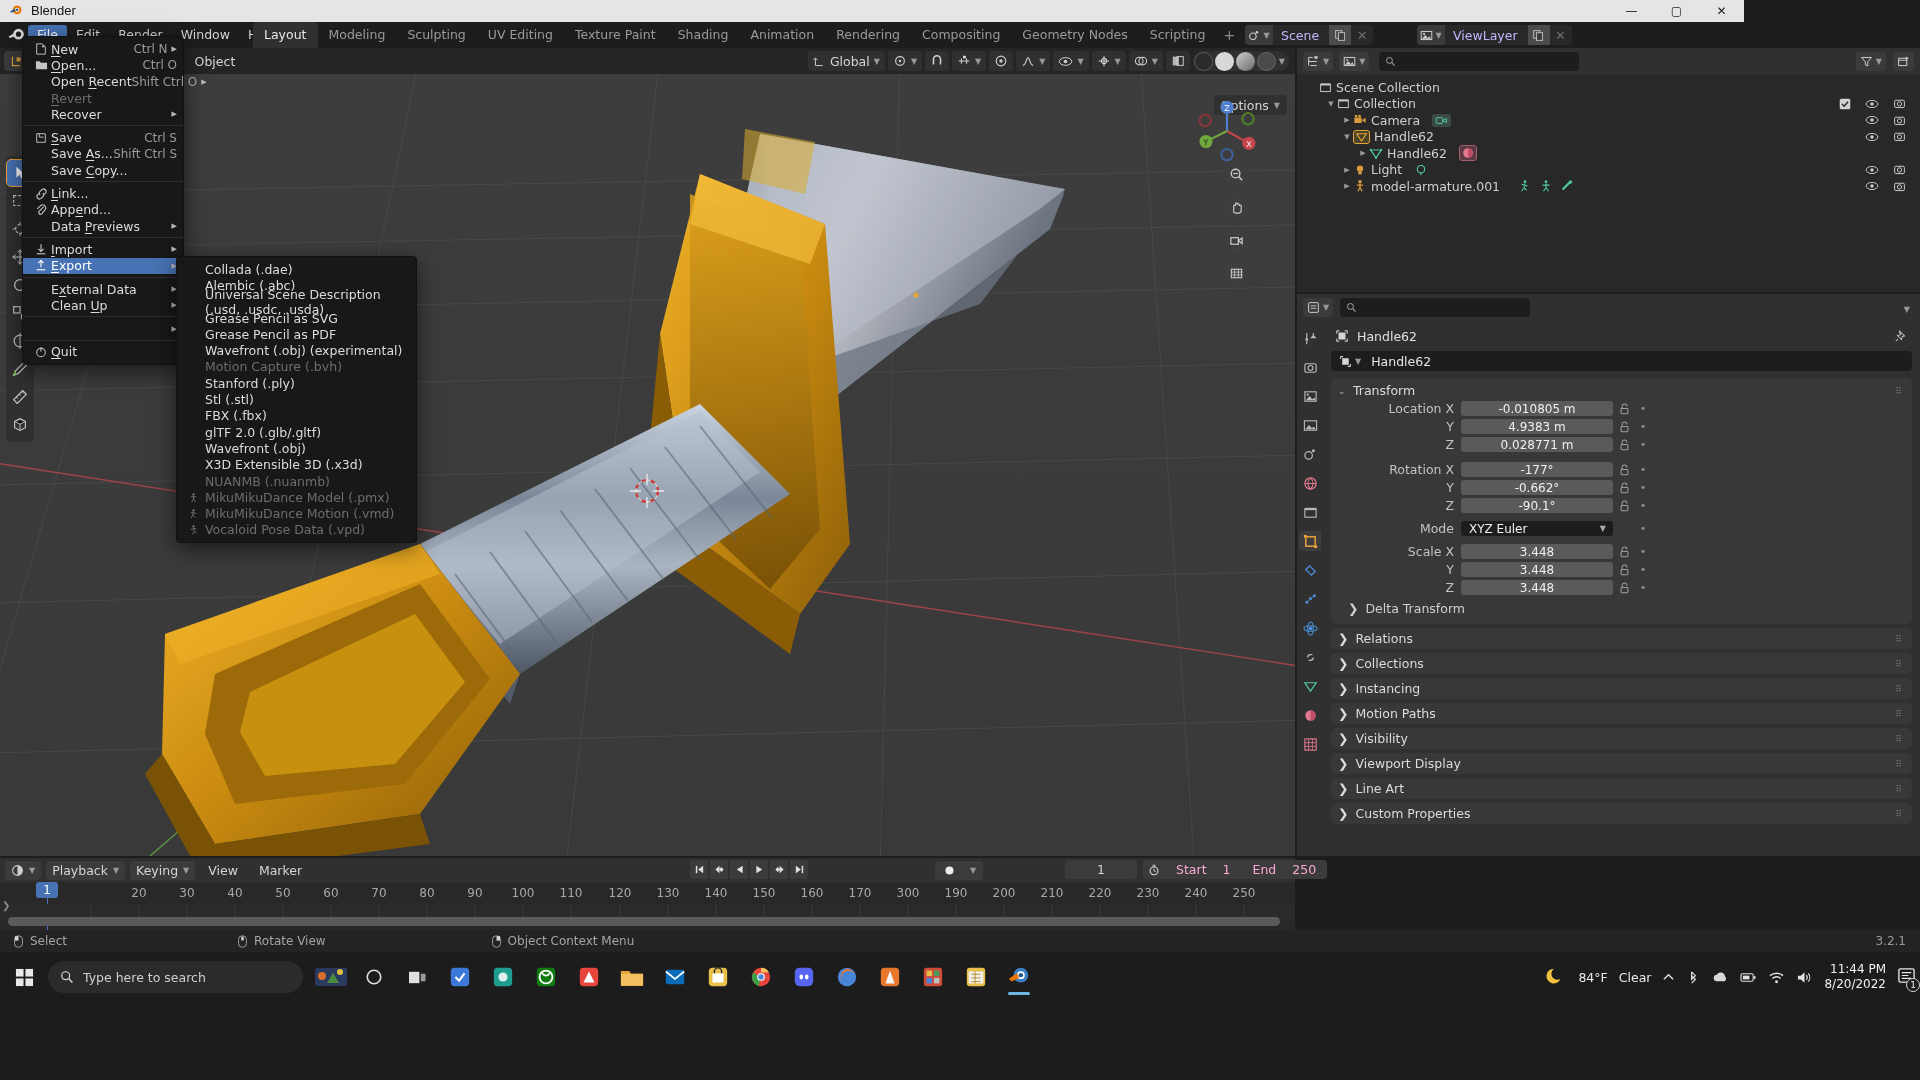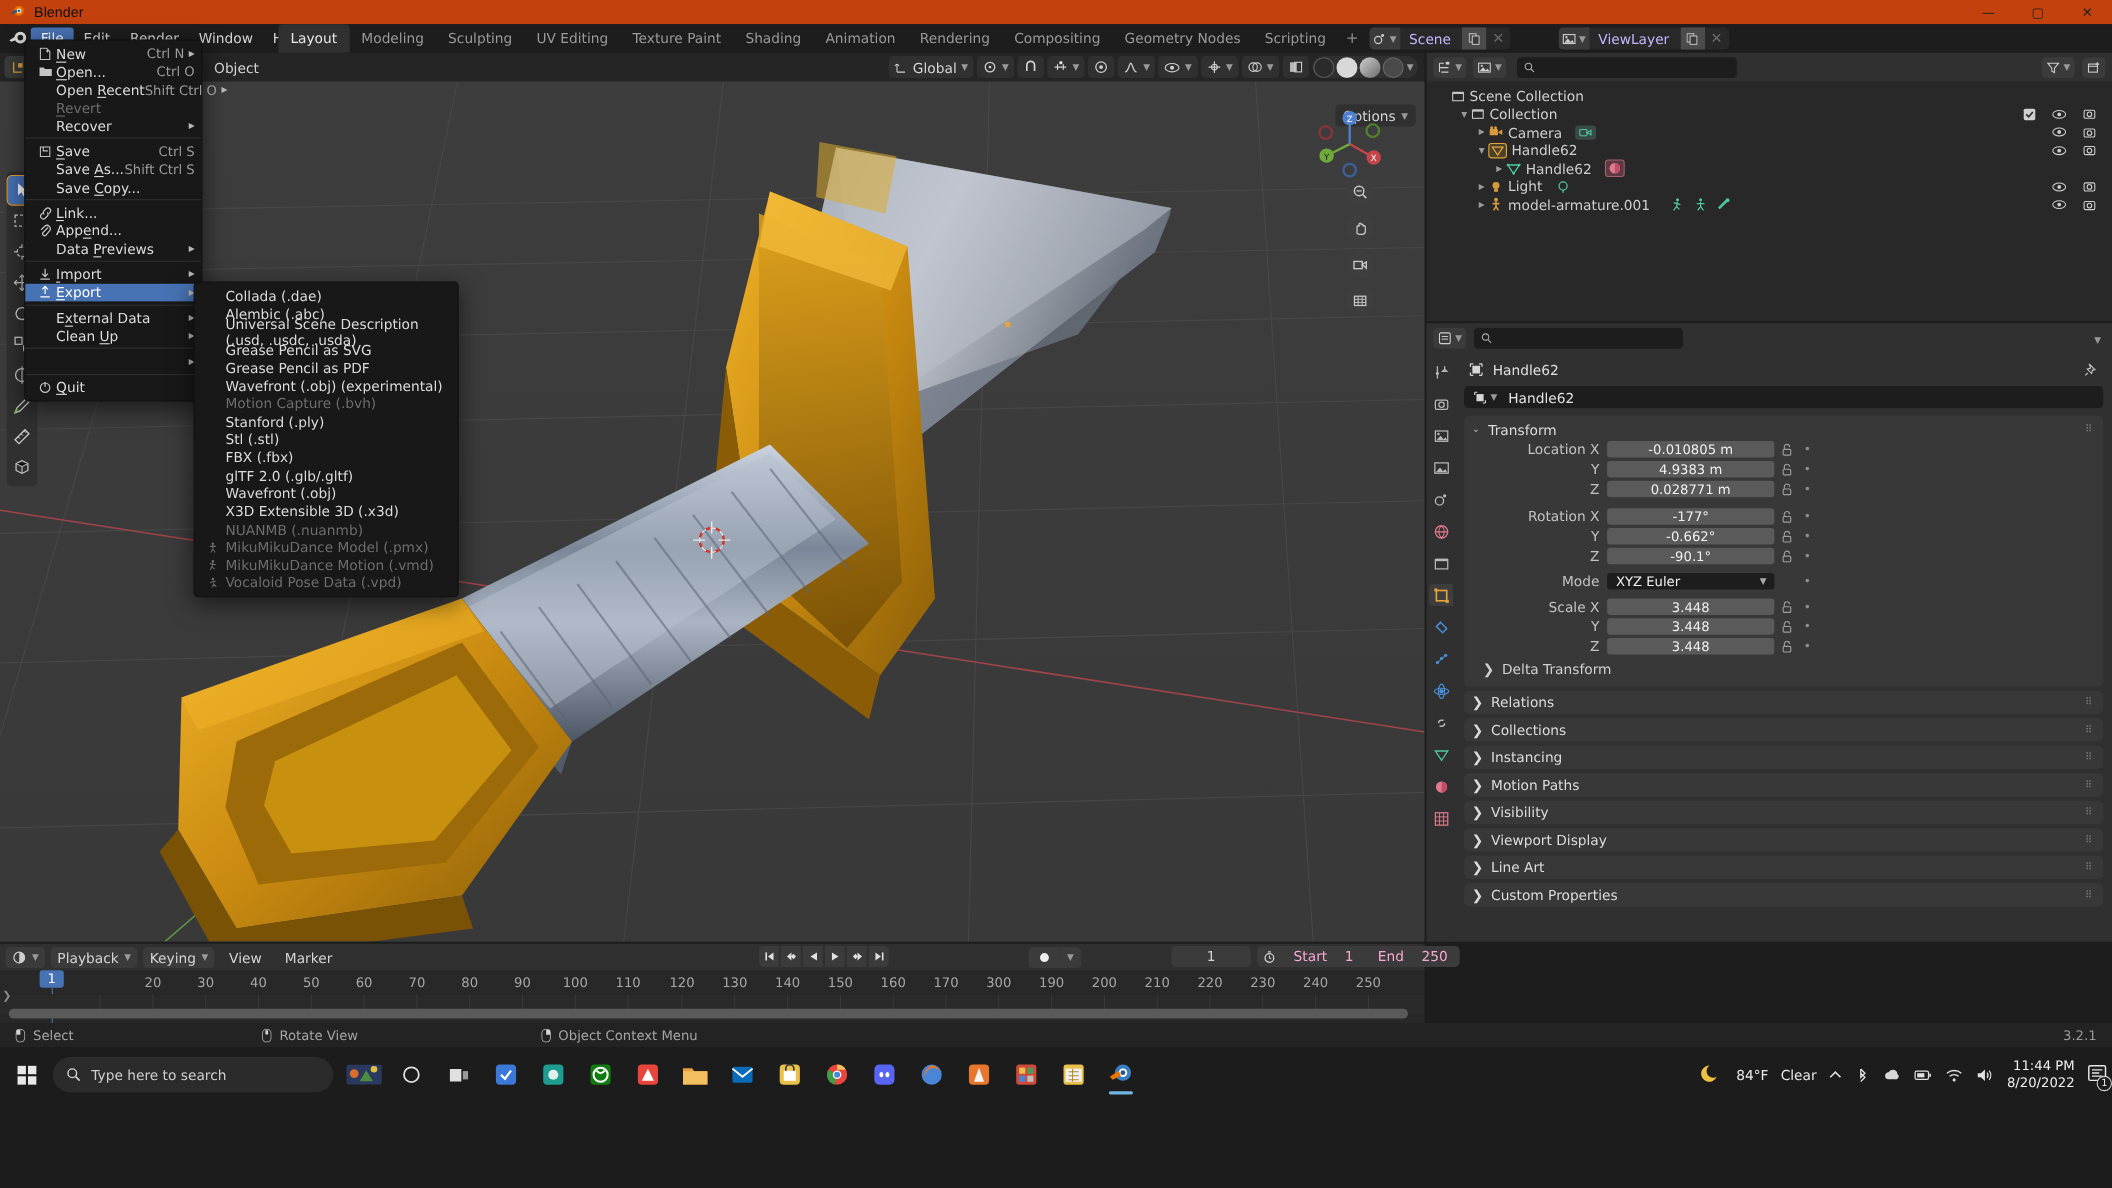--- a/index.html
+++ b/index.html
@@ -1,21 +1,21 @@
 <!DOCTYPE html>
 <html><head>
 <meta charset="utf-8">
 <style>
   * { margin:0; padding:0; box-sizing:border-box; }
   html,body { width:1920px; height:1080px; overflow:hidden; background:#1d1d1d;
     font-family:"DejaVu Sans", sans-serif; }
   body { position:relative; font-size:12.5px; color:#d2d2d2; -webkit-font-smoothing:antialiased; }
 
   
-  .winbar { position:absolute; left:0; top:0; width:1920px; height:22px; background:#c2410c; }
+  .winbar { position:absolute; left:0; top:0; width:1744px; height:22px; background:#e5e5e5; }
   .winbar .wicon { position:absolute; left:9px; top:4px; width:14px; height:14px; }
   .winbar .wtitle { position:absolute; left:31px; top:3px; font-size:13px; color:#111;
     font-family:"Liberation Sans", sans-serif; }
   .wbtns { position:absolute; right:0; top:0; height:22px; display:flex; }
   .wbtn { width:45px; height:22px; display:flex; align-items:center; justify-content:center;
     color:#222; font-size:12px; font-family:"DejaVu Sans", sans-serif;}
 
   
   .topbar { position:absolute; left:0; top:22px; width:1920px; height:26px; background:#1d1d1d; }
   .blogo { position:absolute; left:6px; top:4px; width:20px; height:18px; }

